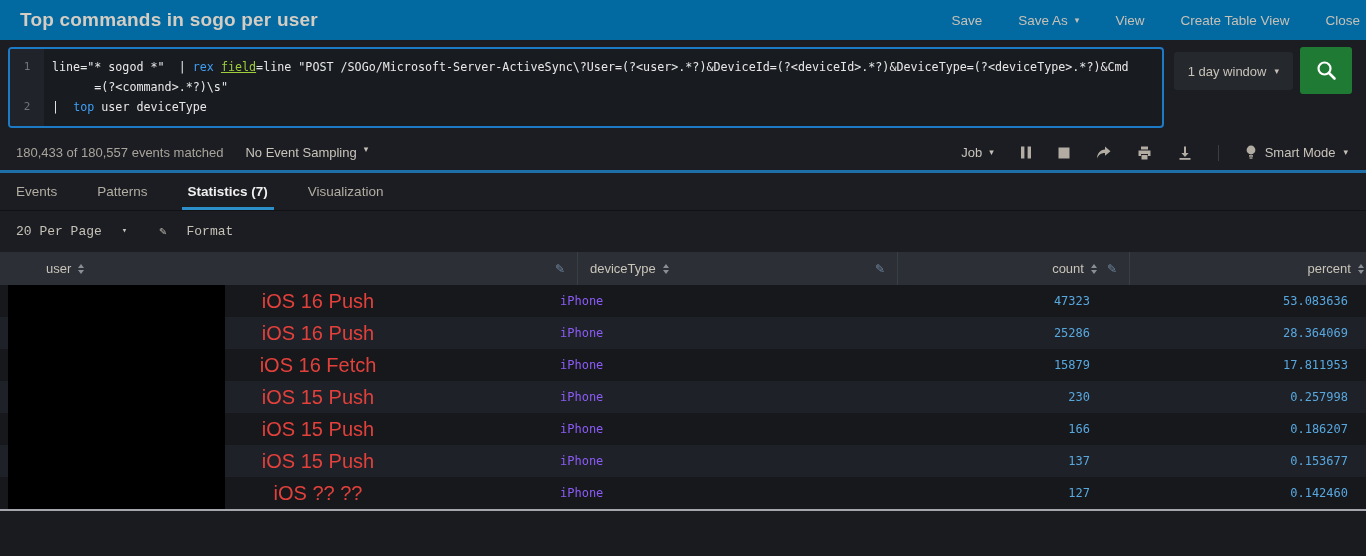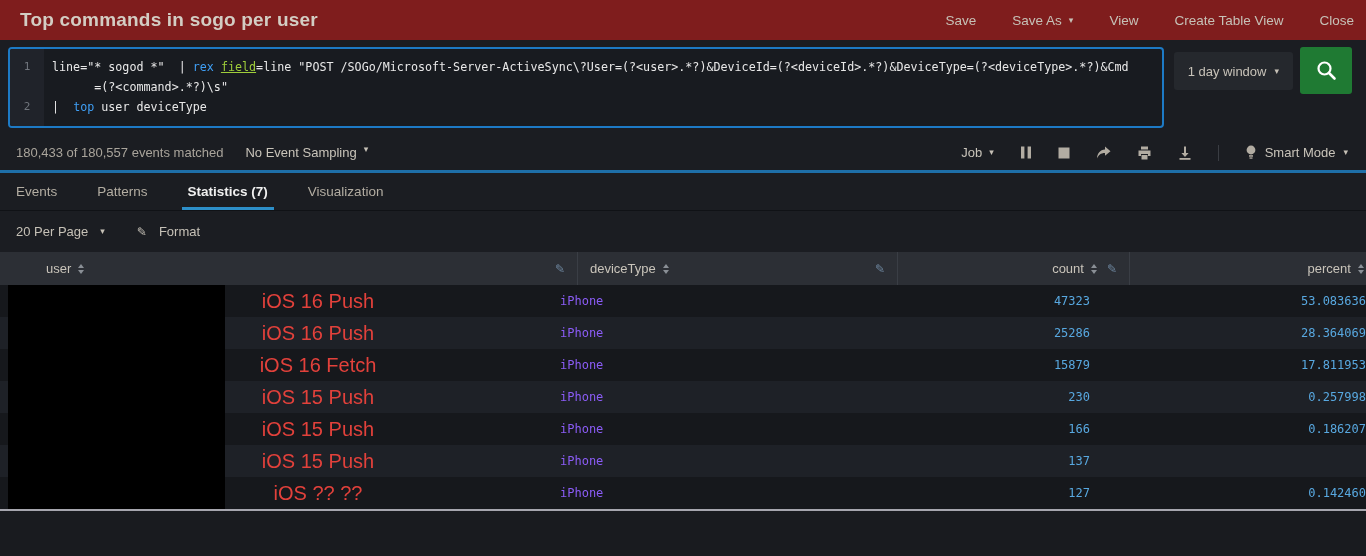--- a/index.html
+++ b/index.html
@@ -5,21 +5,21 @@
   * { box-sizing: border-box; }
   html,body { margin:0; padding:0; }
   body {
     width:1366px; height:556px; overflow:hidden;
     background:#191b1f;
     font-family:"Liberation Sans", sans-serif;
     -webkit-font-smoothing:antialiased;
   }
 
   
-  .topbar { height:40px; background:#7f1d1d; display:flex; align-items:center; padding:0 12px 0 20px; }
+  .topbar { height:40px; background:#0369a1; display:flex; align-items:center; padding:0 6px 0 20px; }
   .page-title { font-size:19px; font-weight:700; color:#d3cdc3; margin:0; letter-spacing:.2px; }
   .top-actions { margin-left:auto; display:flex; gap:36px; font-size:13.5px; color:#c6c1b7; align-items:center; }
   .top-act { cursor:pointer; display:flex; gap:7px; align-items:center; white-space:nowrap; }
   .caret { font-size:9px; color:#c6c1b7; line-height:1; }
 
   
   .search-row { height:95px; background:#1b1d22; display:flex; align-items:flex-start; padding:7px 14px 0 8px; }
   .query-editor {
     width:1176px; height:81px; border:2px solid #1d7ac5; border-radius:4px;
     background:#181b20; display:flex; overflow:hidden;
@@ -57,21 +57,21 @@
   .progress-line { height:3px; background:#1e6fa8; }
 
   
   .tabs-row { height:38px; background:#1b1d22; display:flex; align-items:stretch; padding:0 16px; gap:40px; font-size:13.5px; border-bottom:1px solid #101216; }
   .tab { display:flex; align-items:center; color:#b3ada2; cursor:pointer; position:relative; white-space:nowrap; }
   .tab.active { color:#f0f0f0; font-weight:700; }
   .tab.active::after { content:""; position:absolute; left:-6px; right:-6px; bottom:0; height:3px; background:#2d8fc9; }
 
   
   .toolbar-row { height:41px; background:#1b1d22; display:flex; align-items:center; padding:0 16px; gap:32px; font-size:13px; color:#c6c1b7; }
-  .per-page, .format-btn { display:flex; gap:12px; align-items:center; cursor:pointer; }
+  .per-page, .format-btn { display:flex; gap:20px; align-items:center; cursor:pointer;font-family:Liberation Mono, monospace; }
   .pencil { color:#6e87a0; font-size:12px; font-style:normal; }
   .format-btn .pencil { color:#c6c1b7; }
 
   
   .table-header { height:33px; background:#2c2f35; display:grid; grid-template-columns:548px 320px 232px 266px; font-size:13px; color:#c9c4ba;padding-left:30px; }
   .th { display:flex; align-items:center; padding:0 12px; border-right:1px solid #3a3e45; cursor:pointer; }
   .th:last-child { border-right:none; }
   .th-user { padding-left:16px; }
   .th-right { justify-content:flex-end; }
   .th .sort { margin-left:7px; }
@@ -87,21 +87,21 @@
   .row-dark { background:#16181c; }
   .row-light { background:#1e2127; }
   .td-user { position:relative; height:100%; }
   .annotation {
     position:absolute; left:318px; top:50%; transform:translate(-50%,-50%);
     font-family:"Liberation Sans", sans-serif; font-size:20px; color:#e2413b;
     white-space:nowrap; z-index:2;
   }
   .td-device { color:#8b5cf6; padding-left:12px; cursor:pointer; }
   .td-count { color:#58a8e0; text-align:right; padding-right:10px; cursor:pointer; }
-  .td-percent { color:#58a8e0; text-align:right; cursor:pointer; }
+  .td-percent { color:#58a8e0; text-align:right; padding-right:18px; cursor:pointer; }
 
   .bottom-line { height:2px; background:#a6a6ae; }
   .bottom-area { height:44px; background:#191b1f; }
 </style>
 </head>
 <body>
 
 <header class="topbar">
   <h1 class="page-title">Top commands in sogo per user</h1>
   <div class="top-actions">
@@ -289,20 +289,21 @@
     <div class="td-device">iPhone</div>
     <div class="td-count">166</div>
     <div class="td-percent">0.186207</div>
   </div>
   <div class="tr row-light">
     <div class="td-user">
         <span class="annotation">iOS 15 Push</span>
       </div>
     <div class="td-device">iPhone</div>
     <div class="td-count">137</div>
+    <div class="td-percent">0.153677</div>
   </div>
   <div class="tr row-dark">
     <div class="td-user">
         <span class="annotation">iOS ?? ??</span>
       </div>
     <div class="td-device">iPhone</div>
     <div class="td-count">127</div>
     <div class="td-percent">0.142460</div>
   </div>
 </div>

